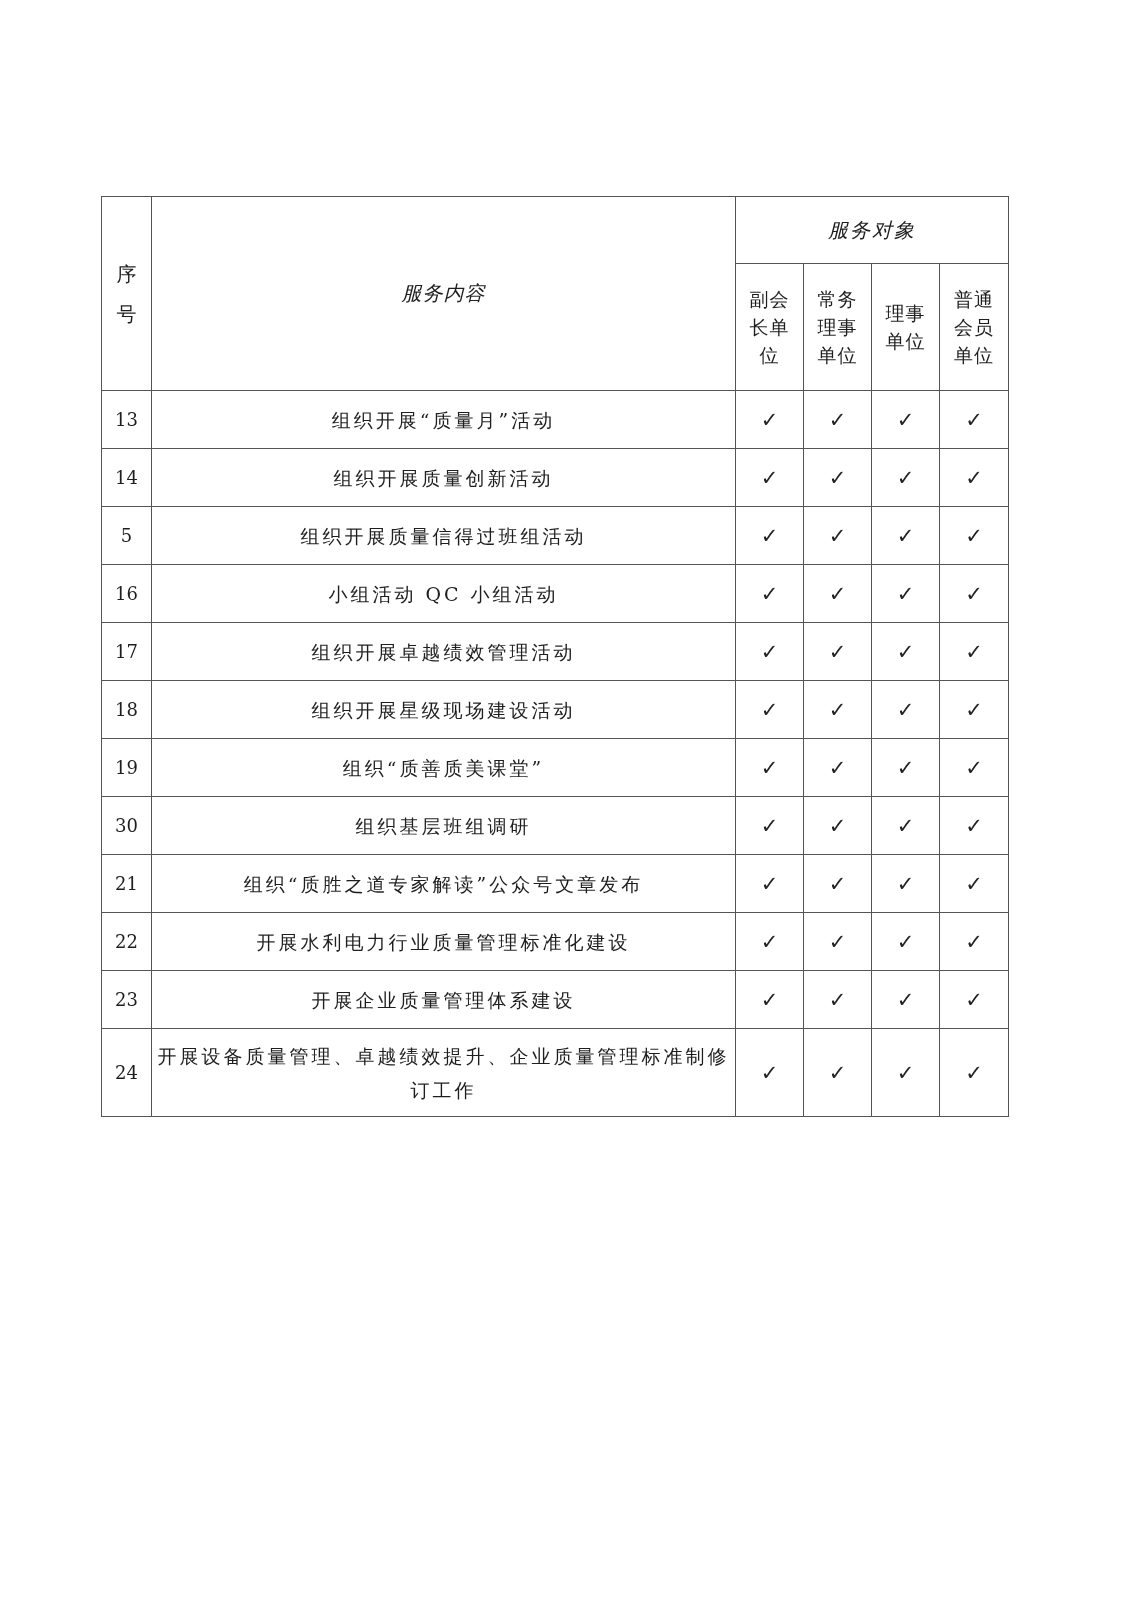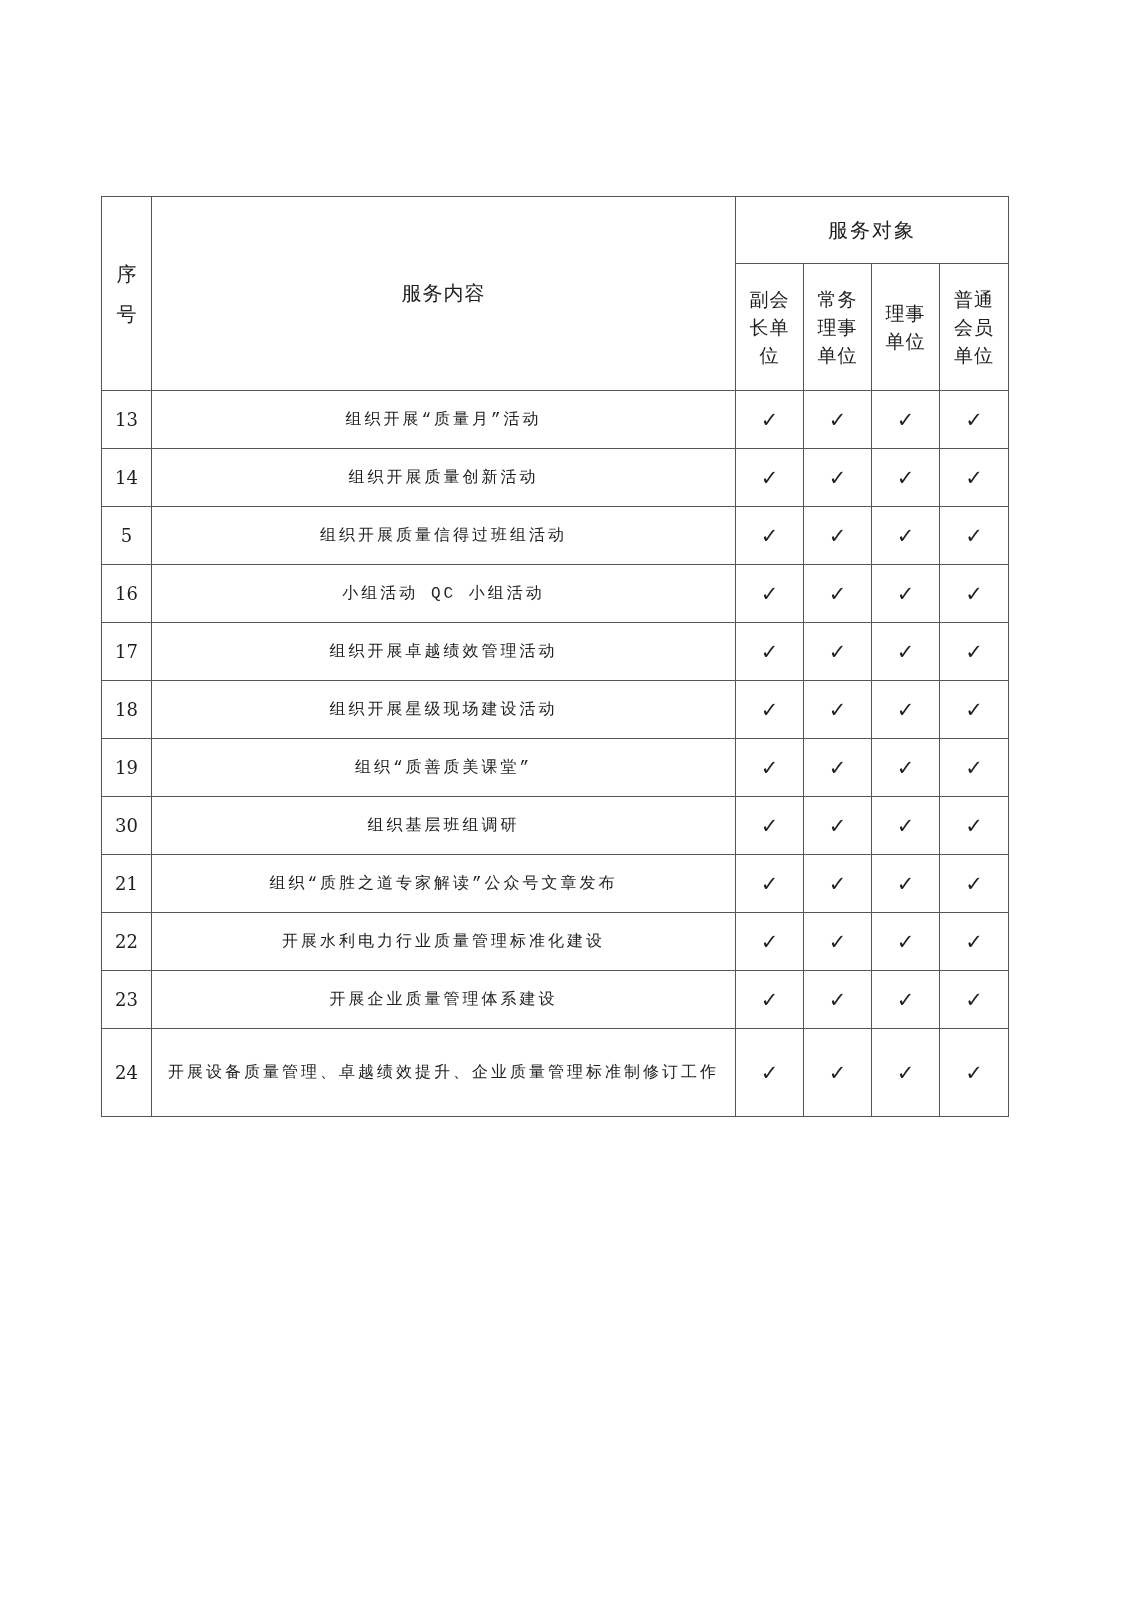--- a/index.html
+++ b/index.html
@@ -8,27 +8,27 @@
   .page { position: absolute; left: 0; top: 0; width: 1131px; height: 1600px; background: #fff; }
   table.svc {
     position: absolute; left: 101px; top: 196px;
     width: 907px; border-collapse: collapse; table-layout: fixed;
   }
   table.svc td, table.svc th {
     border: 1.3px solid #555; padding: 0; font-weight: normal;
     text-align: center; vertical-align: middle;
   }
   .h-seq { font-size: 20px; line-height: 40px; }
-  .h-content { font-size: 20px; letter-spacing: 1px; }
-  .h-target { font-size: 20px; letter-spacing: 2px; height: 66px; }
+  .h-content { font-size: 20px; letter-spacing: 1px; font-style: italic; }
+  .h-target { font-size: 20px; letter-spacing: 2px; height: 66px; font-style: italic; }
   .h-sub { font-size: 19px; line-height: 28px; letter-spacing: 1px; height: 126px; }
   .sub-wrap { display: inline-block; width: 48px; text-align: center; word-break: break-all; }
   td.seq { font-size: 18px; }
   td.content { text-align: left; padding-left: 6px; padding-right: 6px;
-               font-size: 16px; letter-spacing: 3px; line-height: 34px; font-family: Liberation Mono, monospace; }
+               font-size: 19px; letter-spacing: 3px; line-height: 34px; }
   td.chk { font-size: 21px; color: #222; }
   tr.row { height: 58px; }
   tr.row.tall { height: 88px; }
 </style>
 </head>
 <body>
 
 <div class="page">
   <table class="svc">
     <colgroup>

